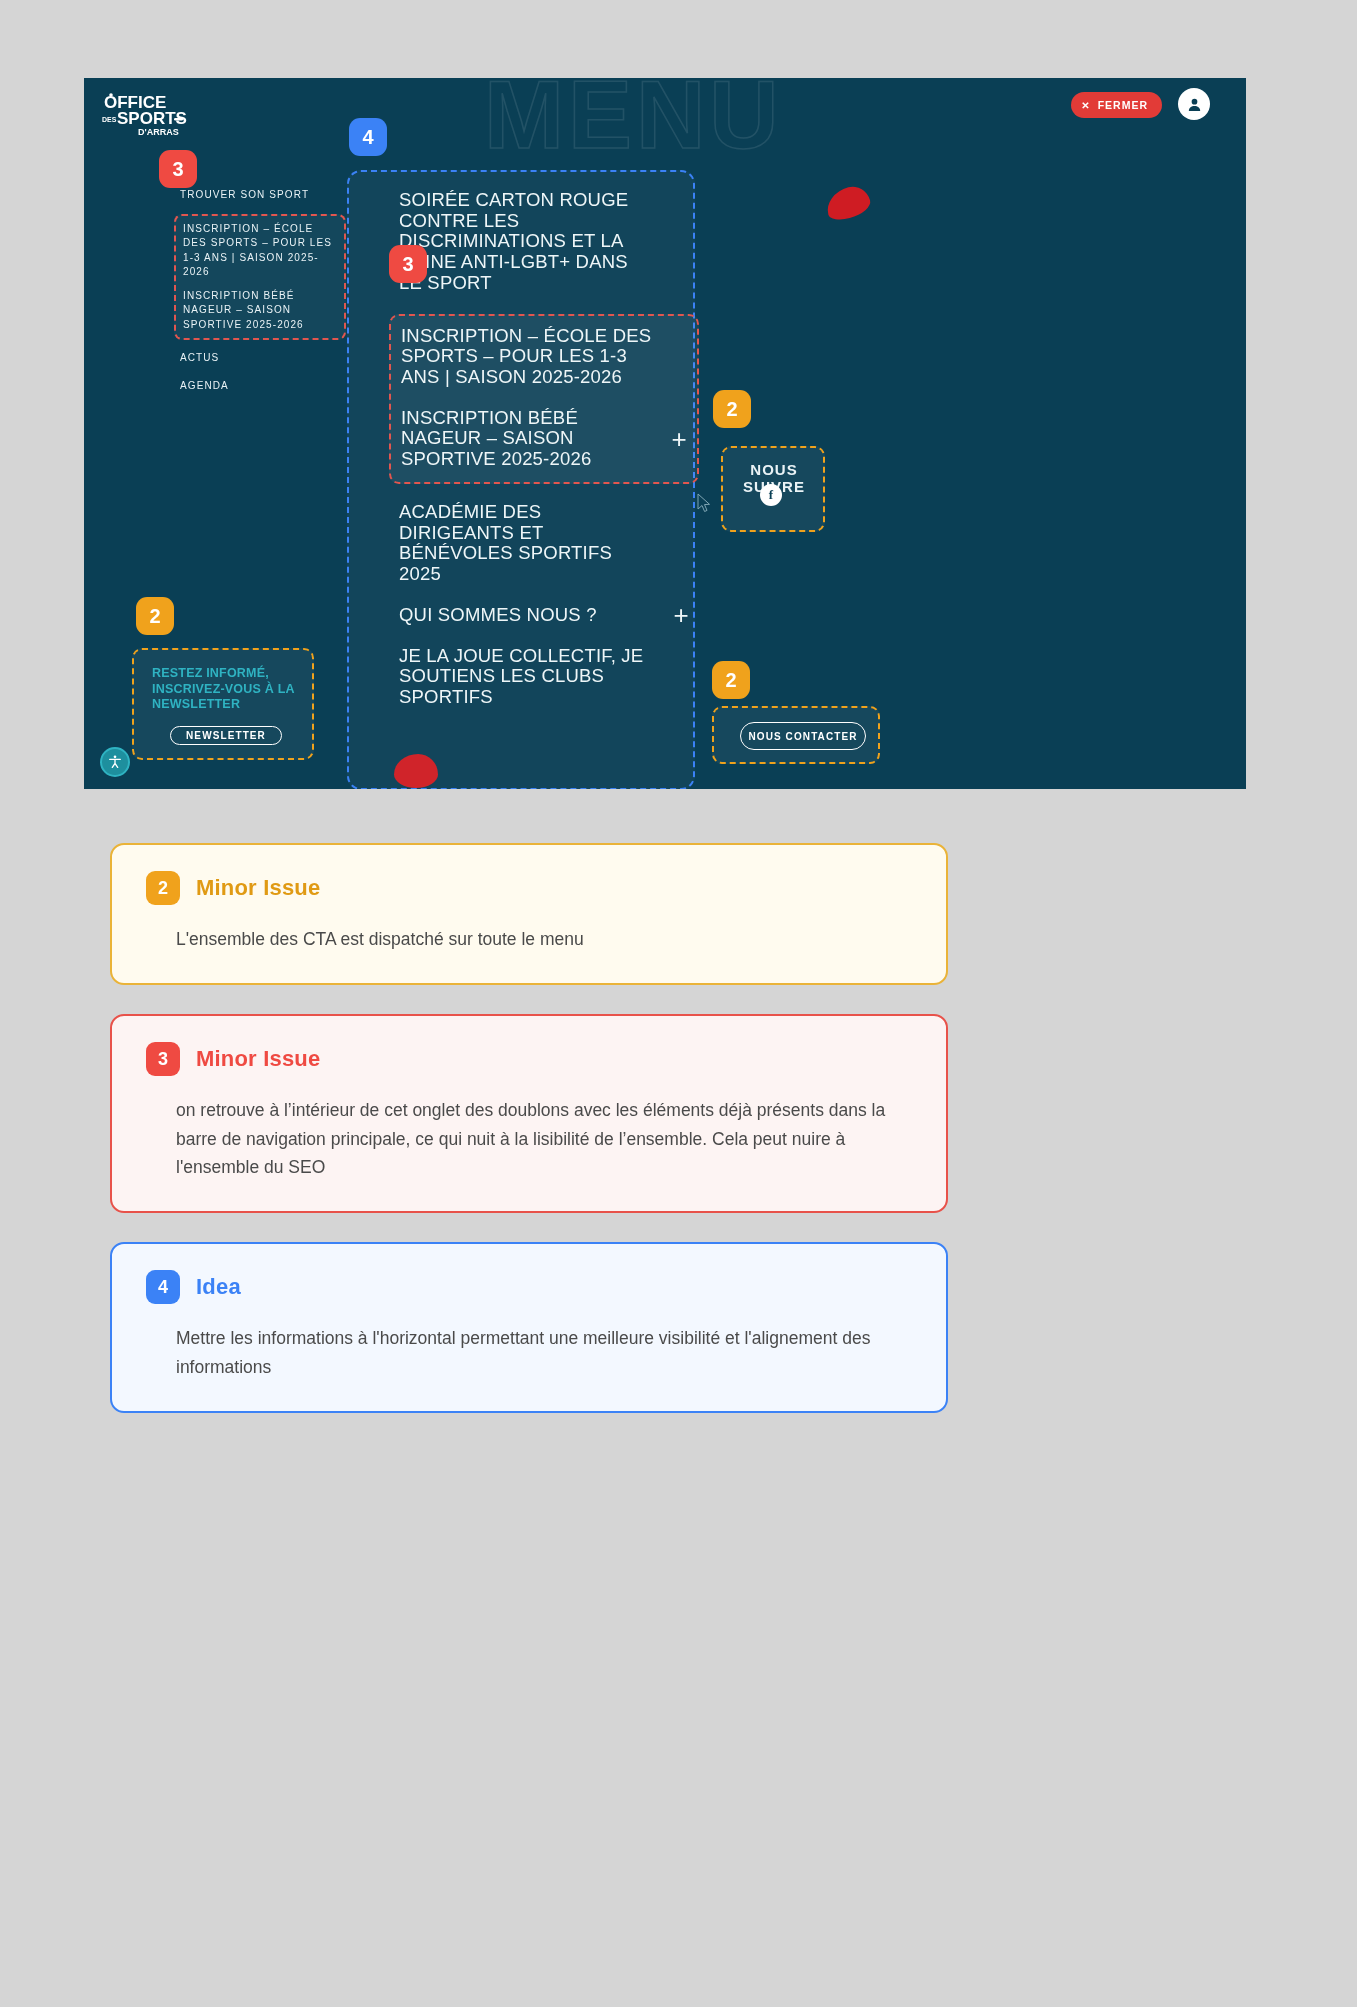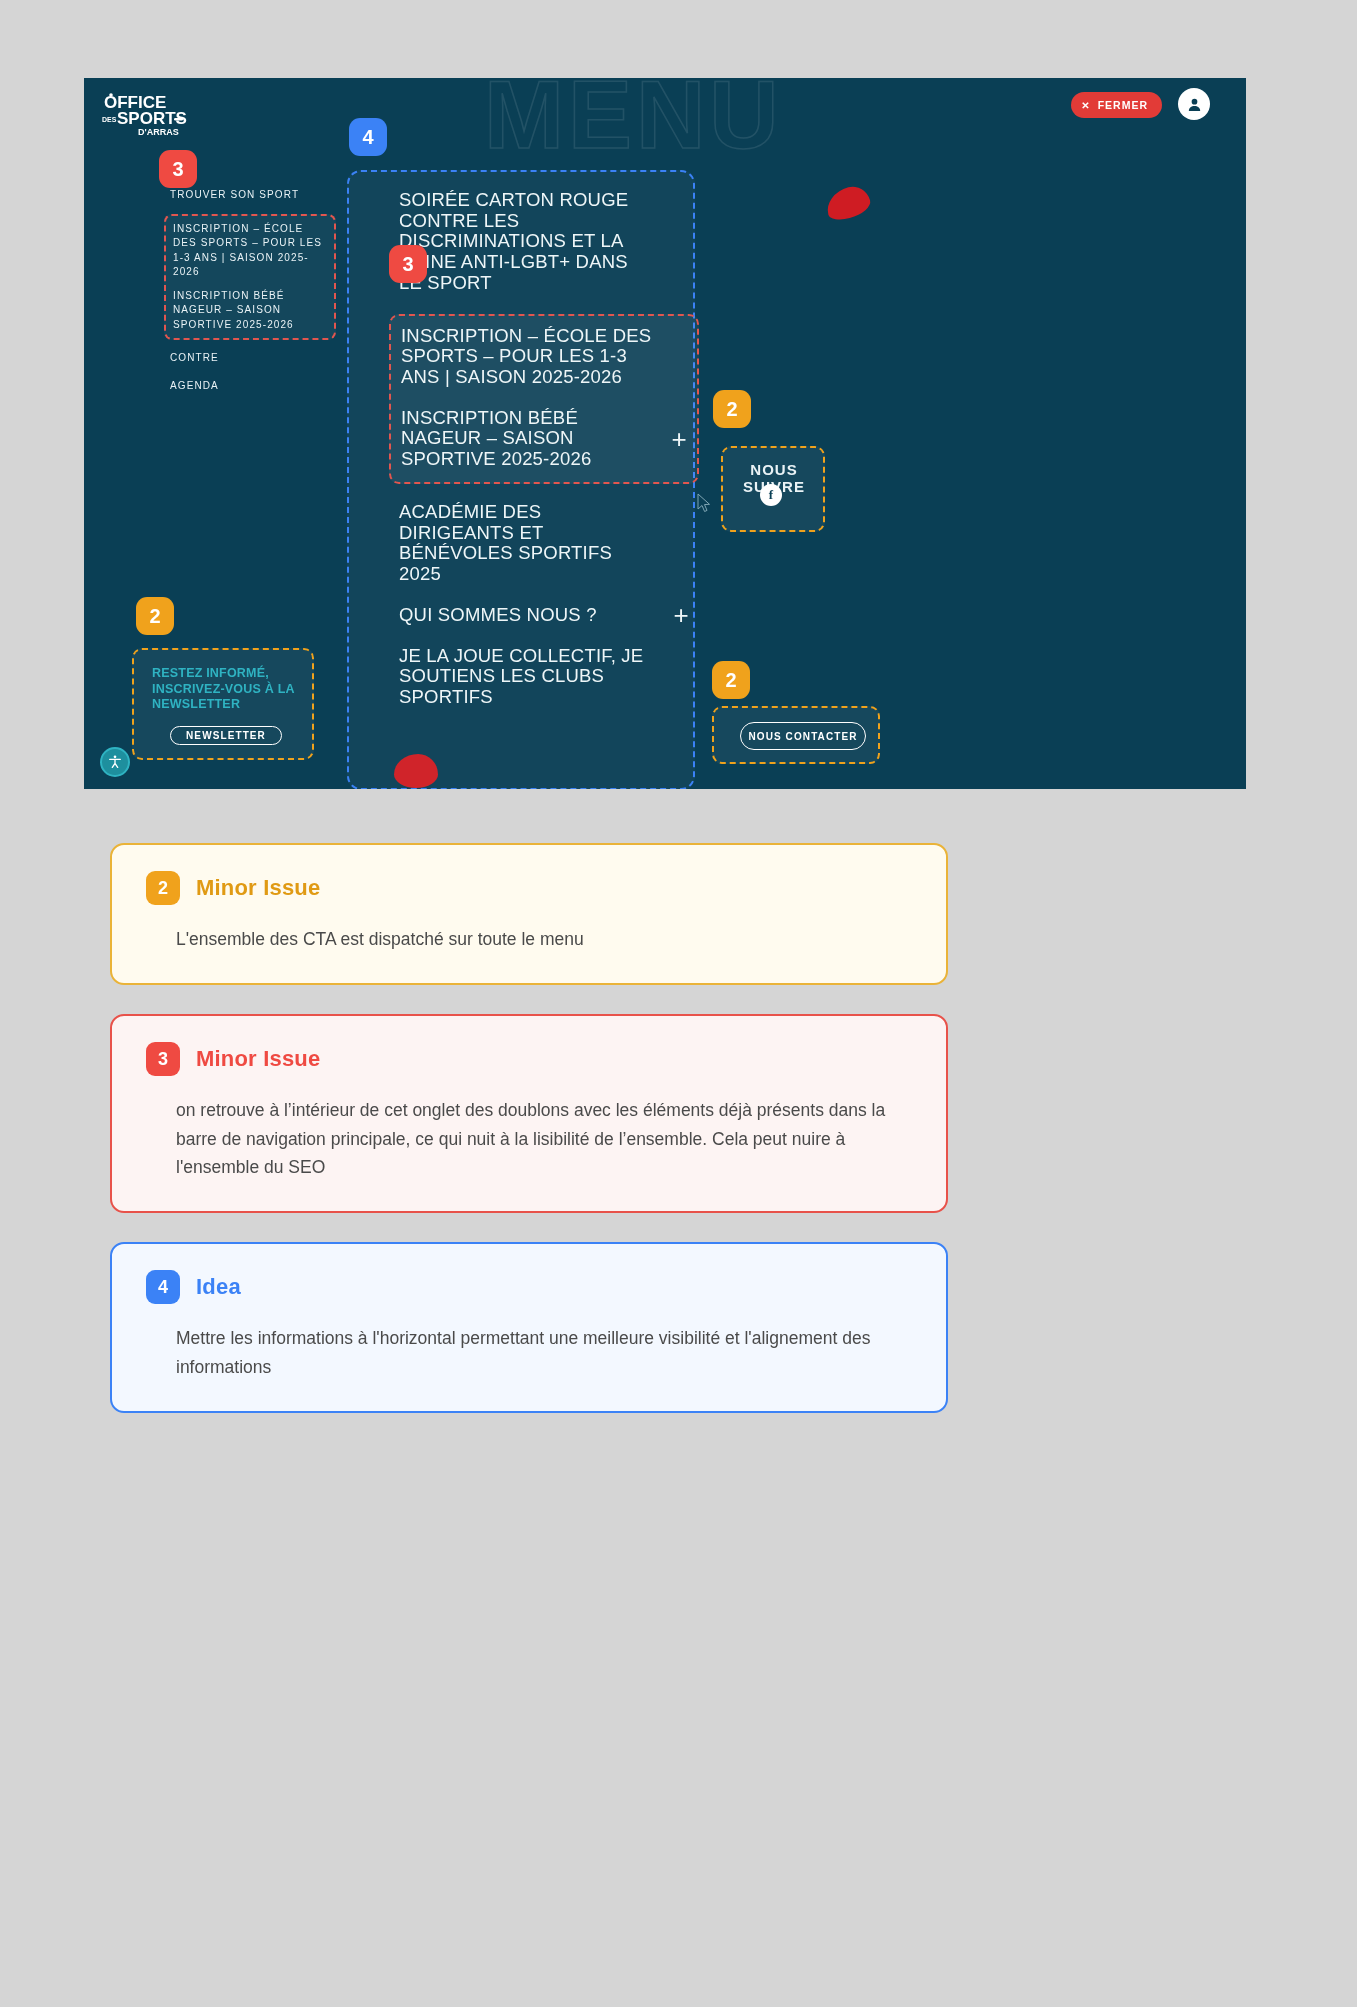--- a/index.html
+++ b/index.html
@@ -70,21 +70,21 @@
     border-radius: 60% 40% 55% 45% / 70% 60% 40% 30%;
     transform: rotate(-15deg);
   }
   .blob-b {
     position: absolute; left: 310px; top: 676px;
     width: 44px; height: 34px; background: #cf1c23;
     border-radius: 55% 45% 50% 50% / 60% 60% 40% 40%;
   }
 
   
-  .leftnav { position: absolute; left: 86px; top: 110px; width: 178px; }
+  .leftnav { position: absolute; left: 96px; top: 110px; width: 178px; }
   .leftnav .nav-label {
     color: #eaf3f6; font-size: 10px; letter-spacing: 1.1px;
     line-height: 1.45; margin-bottom: 13px; font-weight: 500;
   }
   .nav-dup-box {
     position: relative;
     border: 2px dashed #e2564f;
     border-radius: 8px;
     background: rgba(255,255,255,0.045);
     padding: 6px 7px 4px 7px;
@@ -259,21 +259,21 @@
 
     <div class="blob-r"></div>
     <div class="blob-b"></div>
 
     <div class="leftnav">
       <div class="nav-label">TROUVER SON SPORT</div>
       <div class="nav-dup-box">
         <div class="nav-label">INSCRIPTION – ÉCOLE DES SPORTS – POUR LES 1-3 ANS | SAISON 2025-2026</div>
         <div class="nav-label">INSCRIPTION BÉBÉ NAGEUR – SAISON SPORTIVE 2025-2026</div>
       </div>
-      <div class="nav-label">CONTRE</div>
+      <div class="nav-label">ACTUS</div>
       <div class="nav-label">AGENDA</div>
     </div>
 
     <div class="menu-panel">
       <div class="menu-list">
         <div class="menu-item">SOIRÉE CARTON ROUGE CONTRE LES DISCRIMINATIONS ET LA HAINE ANTI-LGBT+ DANS LE SPORT</div>
 
         <div class="menu-dup-box">
           <div class="menu-item">INSCRIPTION – ÉCOLE DES SPORTS – POUR LES 1-3 ANS | SAISON 2025-2026</div>
           <div class="menu-item">

